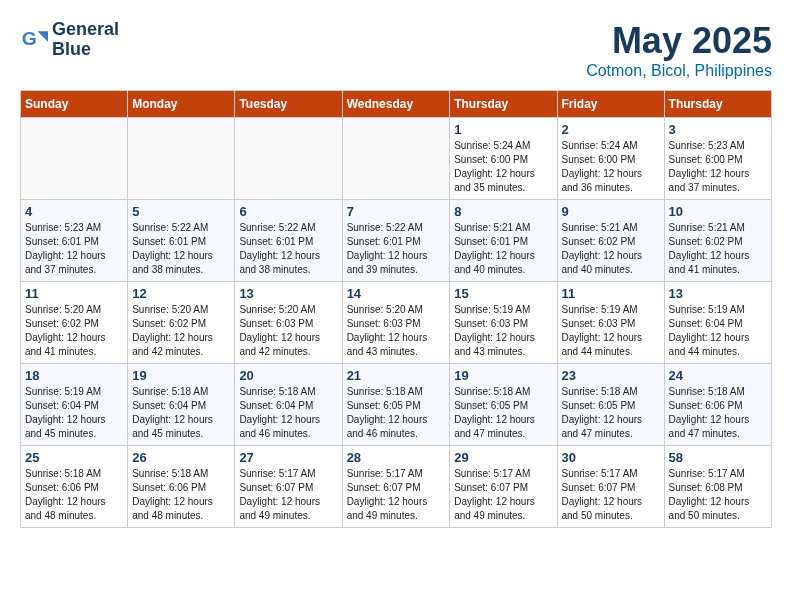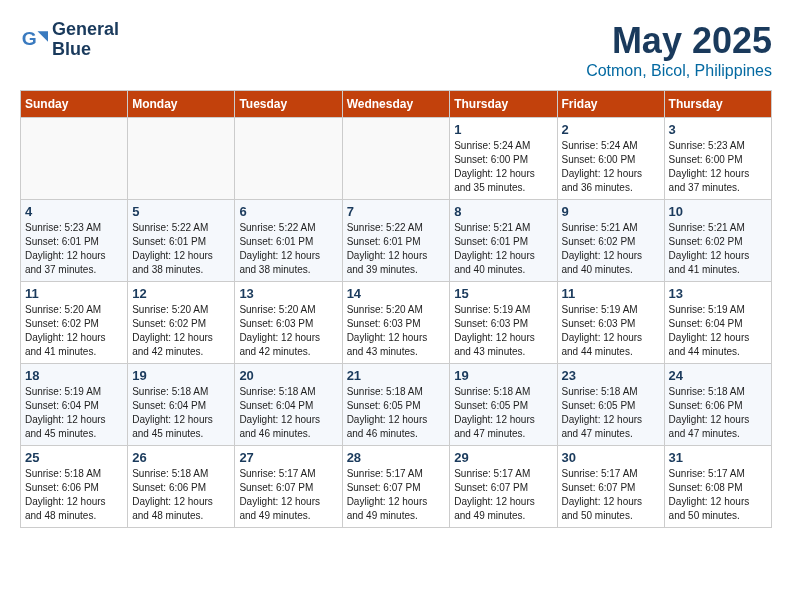--- a/index.html
+++ b/index.html
@@ -329,21 +329,21 @@
 and 49 minutes.</div>
         </td>
         <td>
           <span class="day-num">30</span>
           <div class="day-info" style="white-space: pre-line;">Sunrise: 5:17 AM
 Sunset: 6:07 PM
 Daylight: 12 hours
 and 50 minutes.</div>
         </td>
         <td>
-          <span class="day-num">31</span>
+          <span class="day-num">58</span>
           <div class="day-info" style="white-space: pre-line;">Sunrise: 5:17 AM
 Sunset: 6:08 PM
 Daylight: 12 hours
 and 50 minutes.</div>
         </td>
       </tr>
     </tbody>
 </table>
 
 </body></html>

